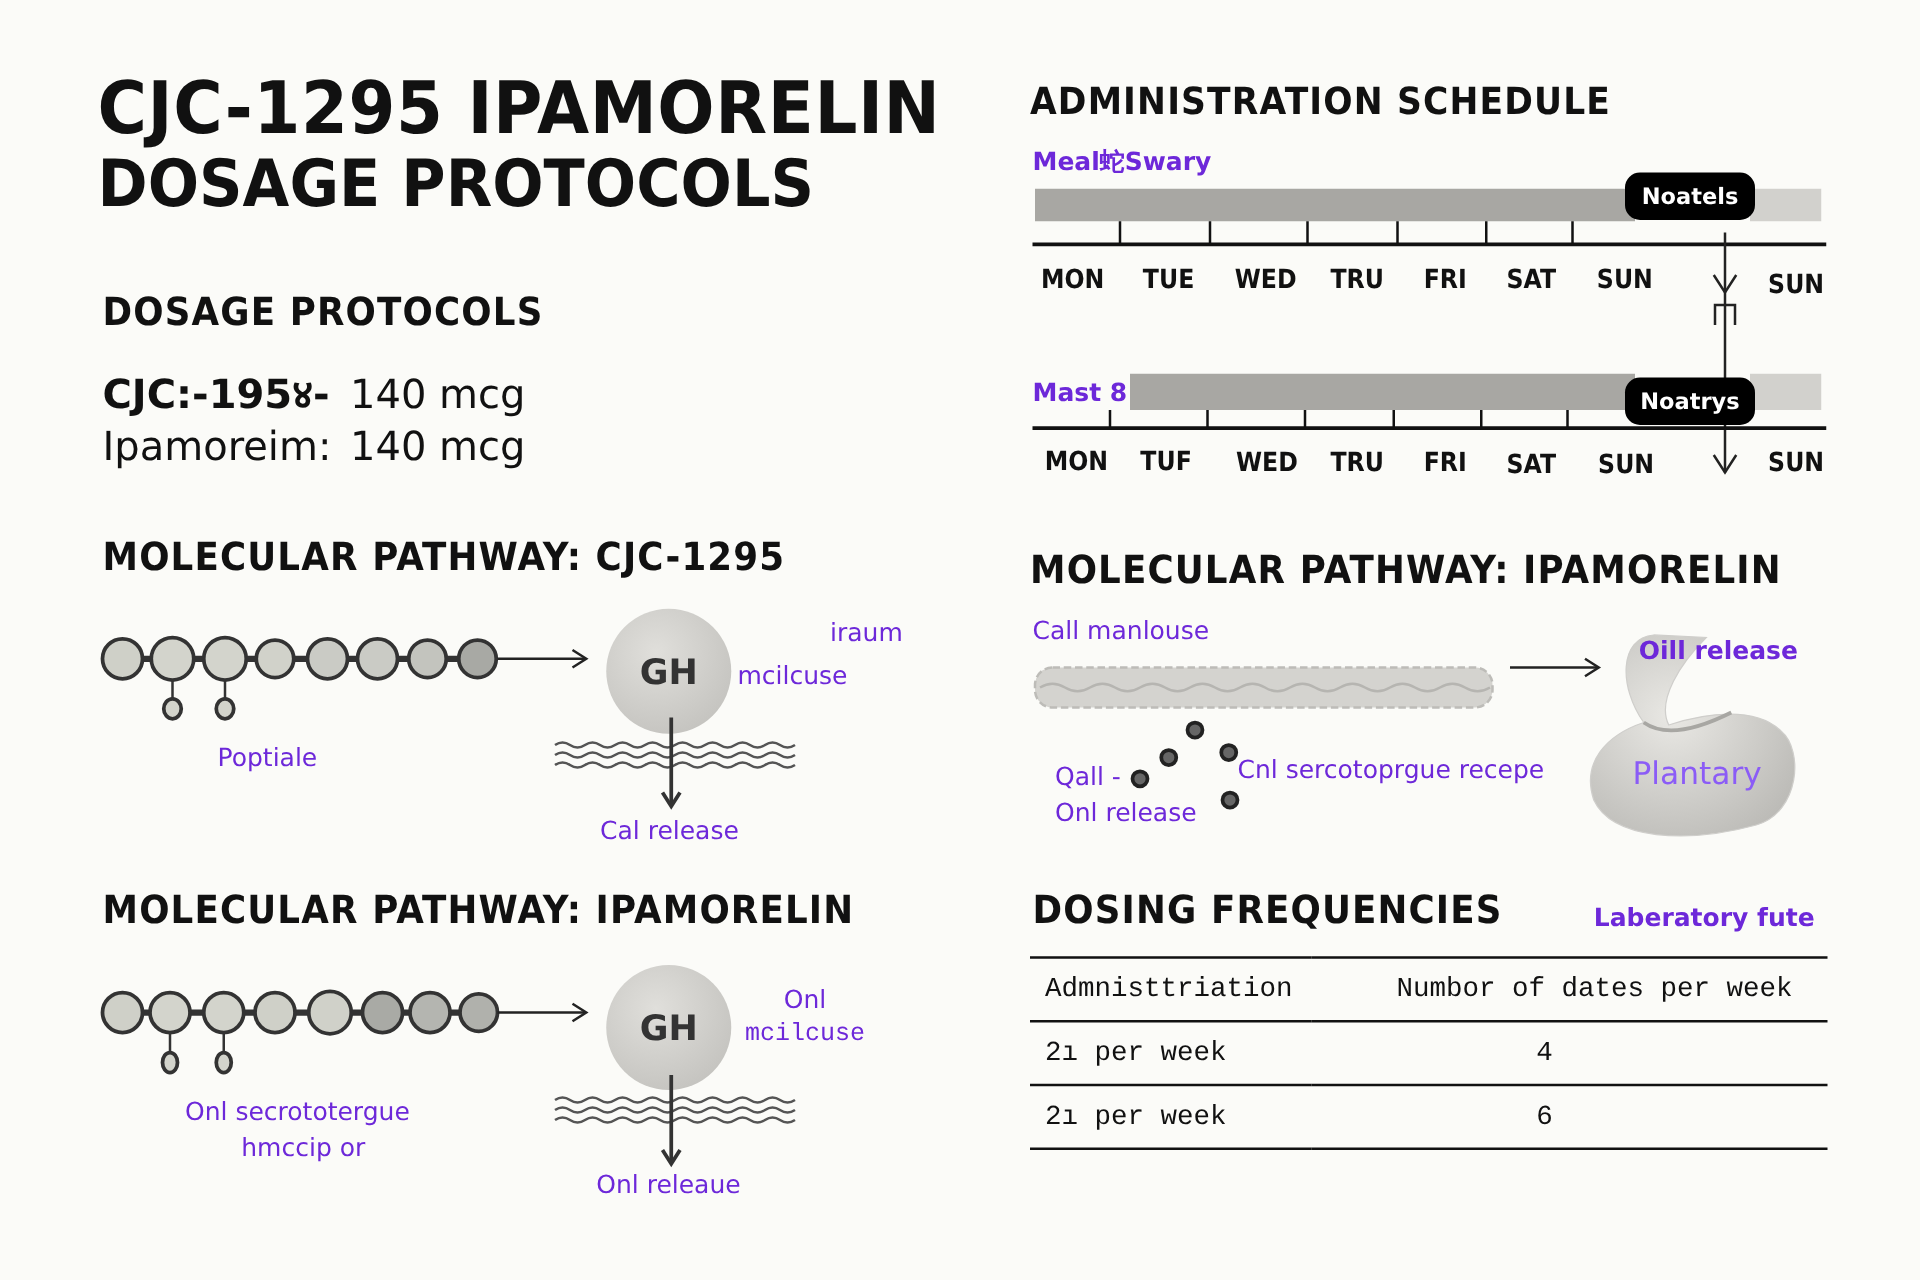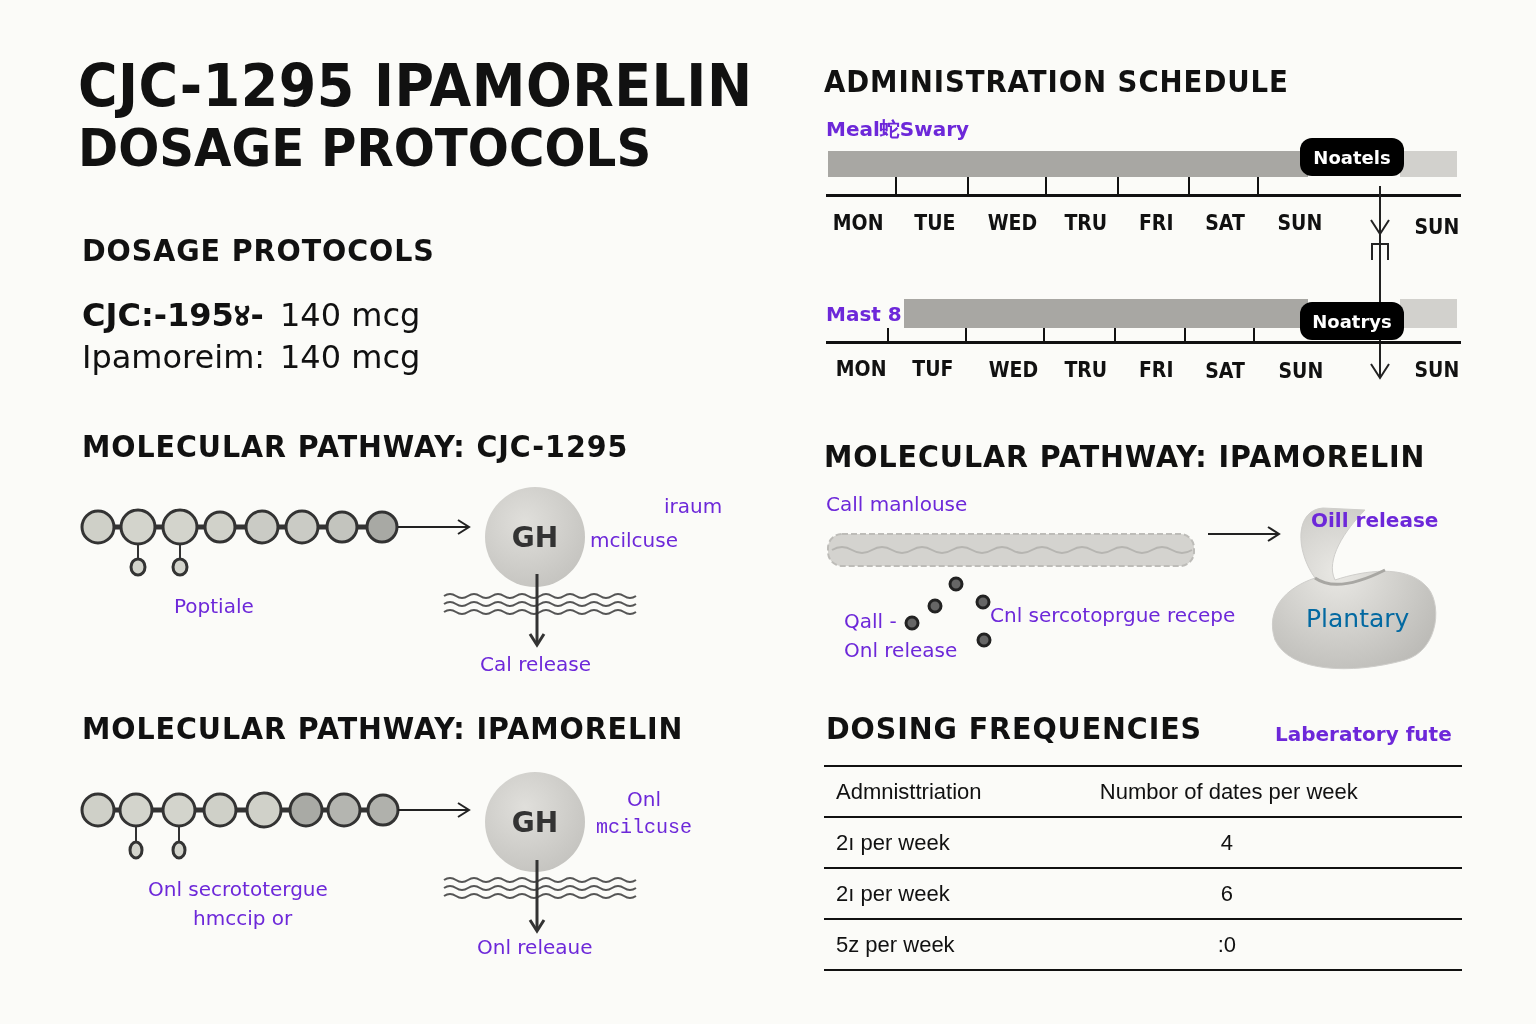--- a/index.html
+++ b/index.html
@@ -14,21 +14,21 @@
   .dose { font-size:32px; font-family:"DejaVu Sans", sans-serif; white-space:nowrap; }
   .dose .lbl { display:inline-block; width:198px; }
   .lbl-sm { font-size:20px; color:#6d28d9; white-space:nowrap; font-family:"DejaVu Sans", sans-serif; }
   .day { font-size:21px; font-weight:bold; color:#111; font-family:"DejaVu Sans", sans-serif; position:absolute; transform:scaleX(0.9); }
   .bar { position:absolute; background:#a8a7a3; }
   .bar-end { position:absolute; background:#d2d1cd; }
   .pill { position:absolute; background:#000000; color:#fff; border-radius:12px; font-size:18px; font-weight:bold; display:flex; align-items:center; justify-content:center; font-family:"DejaVu Sans", sans-serif; }
   .axis { position:absolute; height:3px; background:#111; }
   .tick { position:absolute; width:2px; background:#111; }
   .gh { position:absolute; width:100px; height:100px; border-radius:50%; background:radial-gradient(circle at 40% 35%, #e0dfdb, #bdbcb8); display:flex; align-items:center; justify-content:center; font-size:28px; font-weight:bold; color:#333; font-family:"DejaVu Sans", sans-serif; }
-  table.freq { position:absolute; left:824px; top:765px; width:638px; border-collapse:collapse; font-family:Liberation Sans, sans-serif; }
+  table.freq { position:absolute; left:824px; top:765px; width:638px; border-collapse:collapse; font-family:Liberation Mono, monospace; }
   table.freq th, table.freq td { border-top:2px solid #111; border-bottom:2px solid #111; height:49px; font-size:22px; font-weight:normal; padding:0; text-align:left; }
   table.freq th:first-child, table.freq td:first-child { padding-left:12px; }
   table.freq td.num { text-align:center; padding-right:40px; }
   table.freq th.num { text-align:left; padding-left:68px; }
   svg { position:absolute; overflow:visible; }
 </style>
 </head>
 <body>
 
 <div class="abs title1">CJC-1295 IPAMORELIN</div>
@@ -182,38 +182,34 @@
   <defs>
     <radialGradient id="gl" cx="40%" cy="40%" r="70%">
       <stop offset="0" stop-color="#e9e8e4"></stop>
       <stop offset="1" stop-color="#bcbbb7"></stop>
     </radialGradient>
   </defs>
   <path d="M58 8 C 30 10, 30 50, 50 78 C 20 88, 0 110, 10 140 C 25 172, 85 175, 140 160 C 175 150, 178 100, 160 85 C 140 65, 100 70, 70 80 C 60 60, 80 30, 100 10 Z" fill="url(#gl)" stroke="#cfcecb" stroke-width="1"></path>
   <path d="M50 78 C 70 92, 100 80, 120 70" fill="none" stroke="#a8a7a3" stroke-width="3"></path>
 </svg>
 <div class="abs lbl-sm" style="left:1311px;top:508px;font-weight:bold;">Oill release</div>
-<div class="abs" style="left:1306px;top:604px;font-size:25px;color:#0369a1;font-family:'DejaVu Sans',sans-serif;">Plantary</div>
+<div class="abs" style="left:1306px;top:604px;font-size:25px;color:#8b5cf6;font-family:'DejaVu Sans',sans-serif;">Plantary</div>
 
 <div class="abs h2" style="left:826px;top:710px;">DOSING FREQUENCIES</div>
 <div class="abs lbl-sm" style="left:1275px;top:722px;font-weight:bold;">Laberatory fute</div>
 <table class="freq">
   <thead>
     <tr>
       <th>Admnisttriation</th>
       <th class="num">Numbor of dates per week</th>
     </tr>
   </thead>
   <tbody>
     <tr>
       <td>2ı per week</td>
       <td class="num">4</td>
     </tr>
     <tr>
       <td>2ı per week</td>
       <td class="num">6</td>
     </tr>
-    <tr>
-      <td>5z per week</td>
-      <td class="num">:0</td>
-    </tr>
   </tbody>
 </table>
 
 </body></html>

